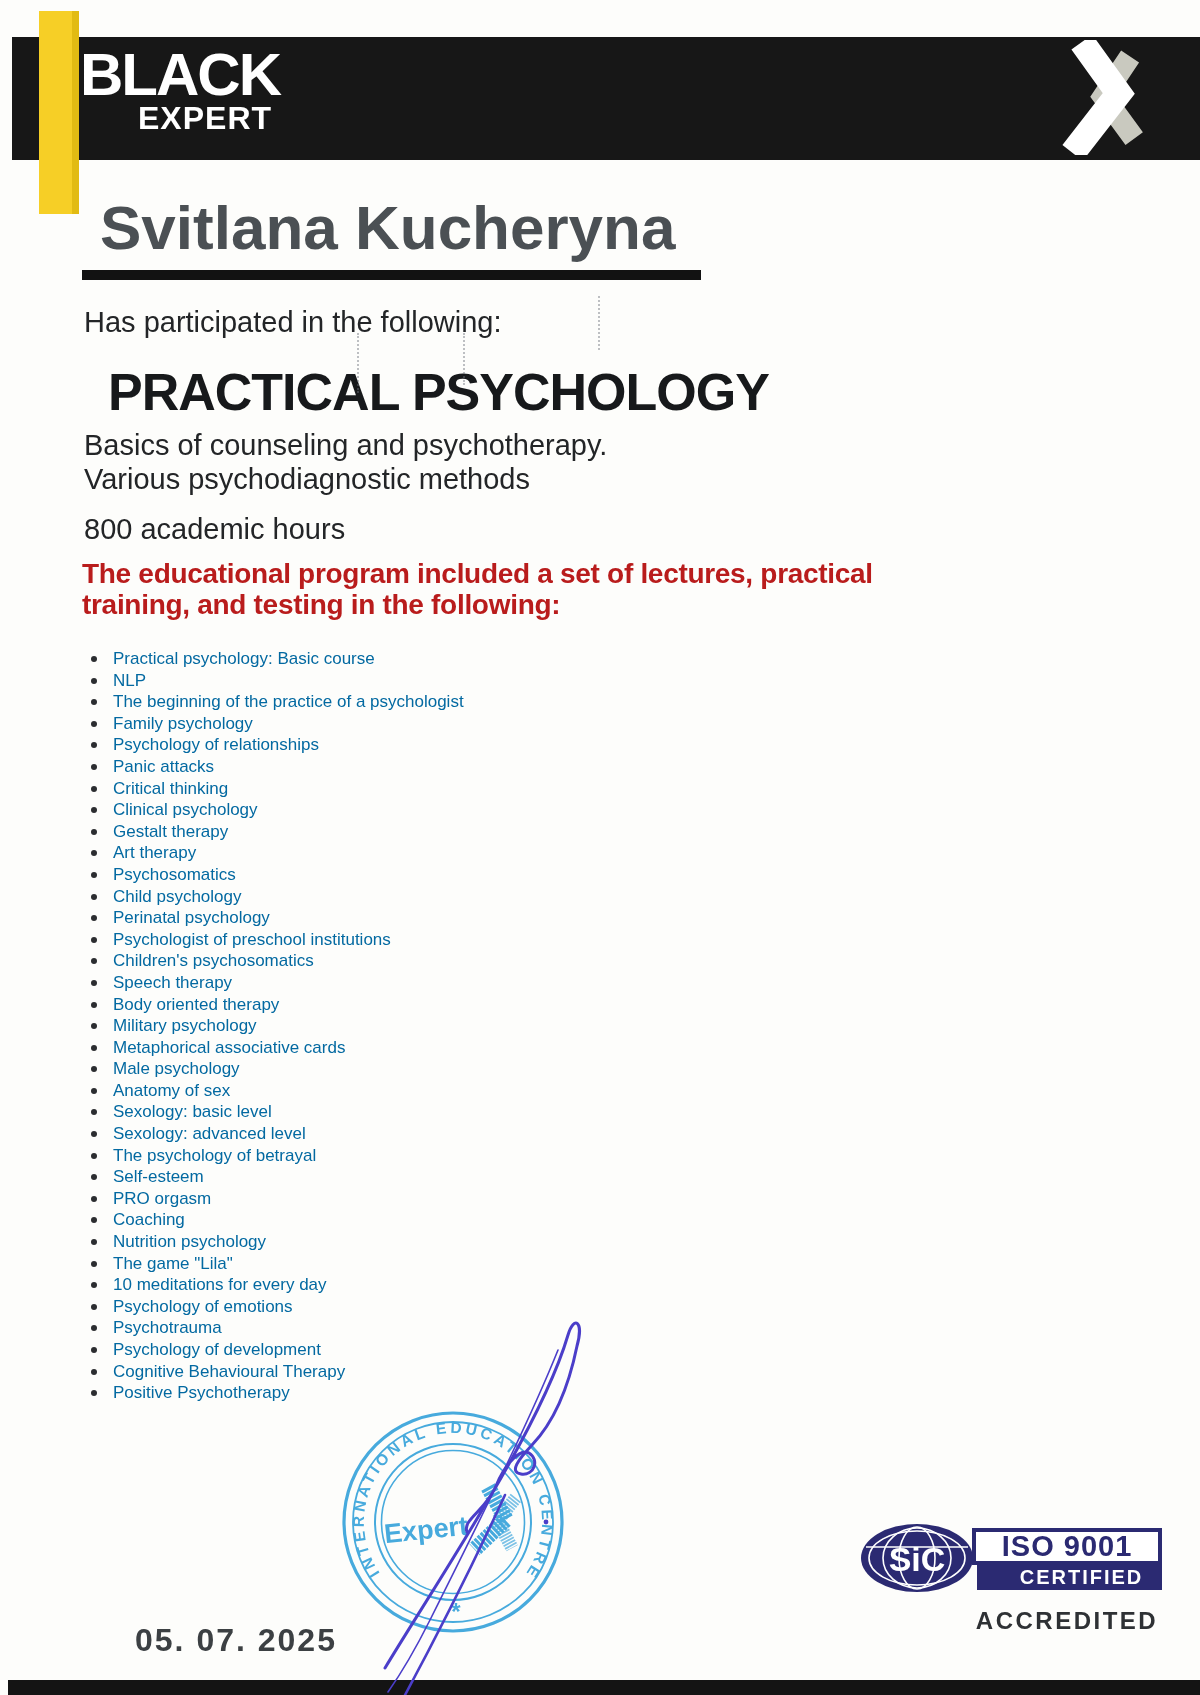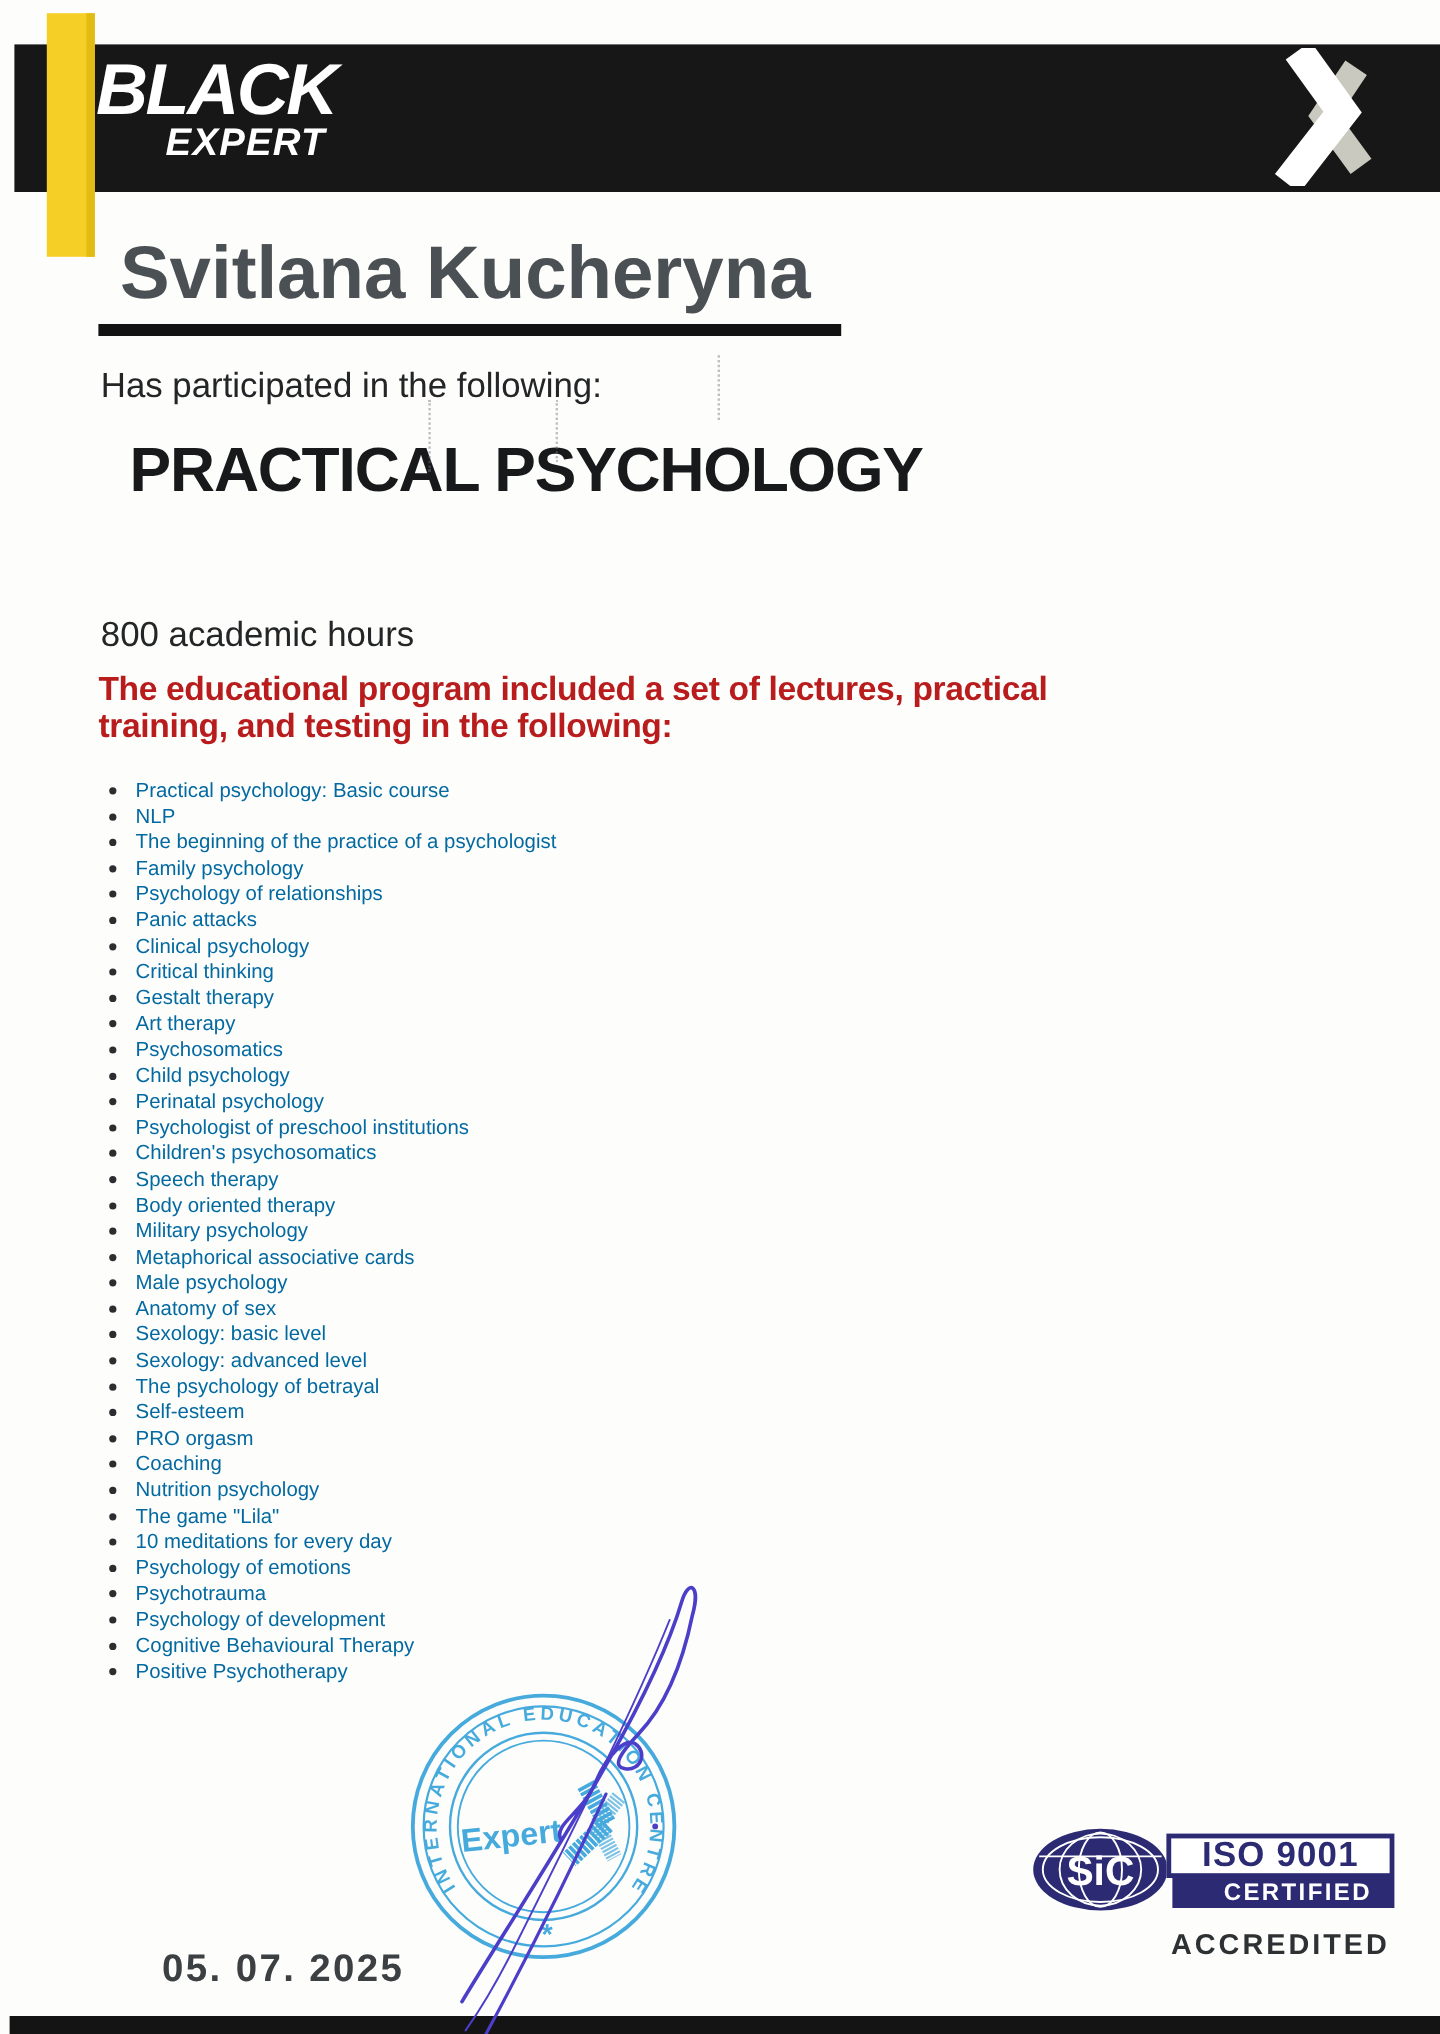--- a/index.html
+++ b/index.html
@@ -12,21 +12,21 @@
     --iso-navy:#2B2A72;
     --paper:#FDFDFB;
   }
   *{margin:0;padding:0;box-sizing:border-box;}
   body{background:#888;font-family:"Liberation Sans",sans-serif;}
   .page{position:relative;width:1200px;height:1695px;background:var(--paper);overflow:hidden;margin:0 auto;}
 
   
   .header-bar{position:absolute;left:12px;top:37px;width:1188px;height:123px;background:var(--header-black);}
   .yellow-bar{position:absolute;left:39px;top:11px;width:40px;height:203px;background:var(--accent-yellow);border-right:7px solid #E2BB13;z-index:3;}
-  .brand{position:absolute;left:80px;top:44px;z-index:4;color:#fff;font-style:italic;}
+  .brand{position:absolute;left:80px;top:44px;z-index:4;color:#fff;}
   .brand-main{font-size:60px;font-weight:900;letter-spacing:-2px;line-height:62px;}
   .brand-sub{font-size:32px;font-weight:900;letter-spacing:1px;line-height:32px;margin-left:58px;margin-top:-4px;}
   .xlogo{position:absolute;left:1055px;top:40px;z-index:4;}
 
   
   .name{position:absolute;left:100px;top:192px;font-size:62px;font-weight:700;color:var(--name-gray);letter-spacing:0;white-space:nowrap;}
   .name-underline{position:absolute;left:82px;top:270px;width:619px;height:10px;background:#121212;}
 
   .intro{position:absolute;left:84px;top:306px;font-size:29px;color:var(--body-black);}
   .title{position:absolute;left:82px;top:362px;font-size:52px;font-weight:800;letter-spacing:-1px;color:#17191B;margin-left:26px;}
@@ -78,35 +78,39 @@
       <path d="M 68 16 L 42 55 L 72 96" stroke="#C9C9BF" stroke-width="21" fill="none"></path>
       <path d="M 21 2 L 57 52 L 12 110" stroke="#FFFFFF" stroke-width="25" fill="none"></path>
     </svg>
   </div>
 
   <div class="name">Svitlana Kucheryna</div>
   <div class="name-underline"></div>
 
   <div class="intro">Has participated in the following:</div>
   <div class="title">PRACTICAL PSYCHOLOGY</div>
+  <div class="subtitle">
+    <div>Basics of counseling and psychotherapy.</div>
+    <div>Various psychodiagnostic methods</div>
+  </div>
   <div class="hours">800 academic hours</div>
   <div class="desc">
     <div>The educational program included a set of lectures, practical</div>
     <div>training, and testing in the following:</div>
   </div>
 
   <ul class="topics">
       <li>Practical psychology: Basic course</li>
       <li>NLP</li>
       <li>The beginning of the practice of a psychologist</li>
       <li>Family psychology</li>
       <li>Psychology of relationships</li>
       <li>Panic attacks</li>
+      <li>Critical thinking</li>
       <li>Clinical psychology</li>
-      <li>Critical thinking</li>
       <li>Gestalt therapy</li>
       <li>Art therapy</li>
       <li>Psychosomatics</li>
       <li>Child psychology</li>
       <li>Perinatal psychology</li>
       <li>Psychologist of preschool institutions</li>
       <li>Children's psychosomatics</li>
       <li>Speech therapy</li>
       <li>Body oriented therapy</li>
       <li>Military psychology</li>

